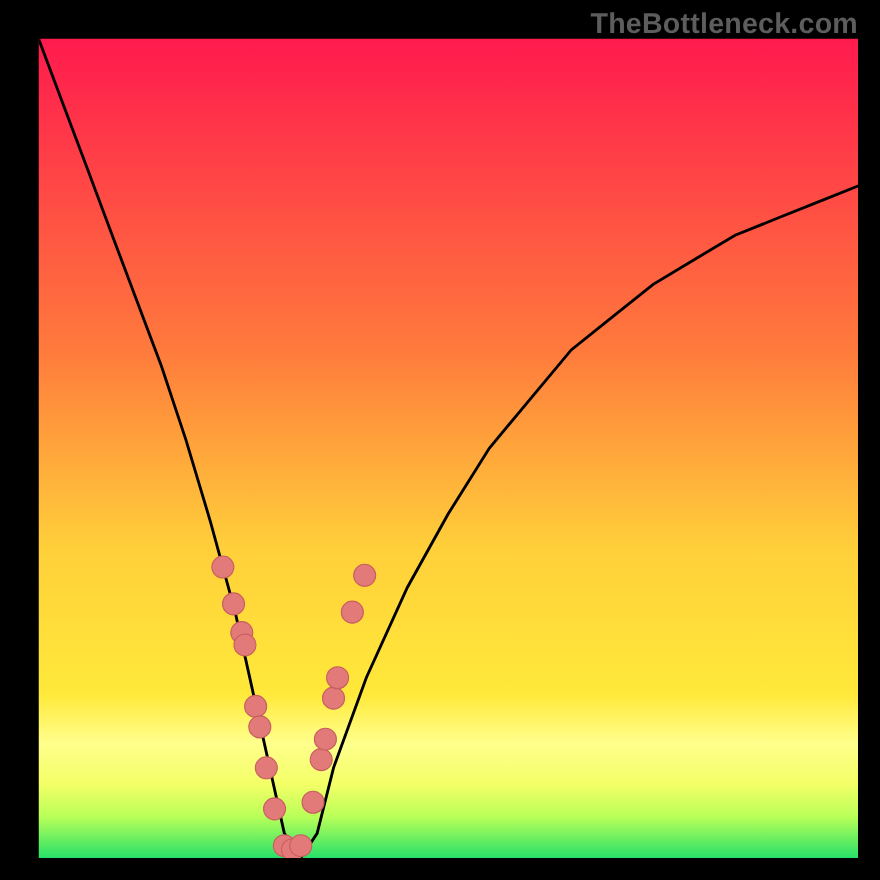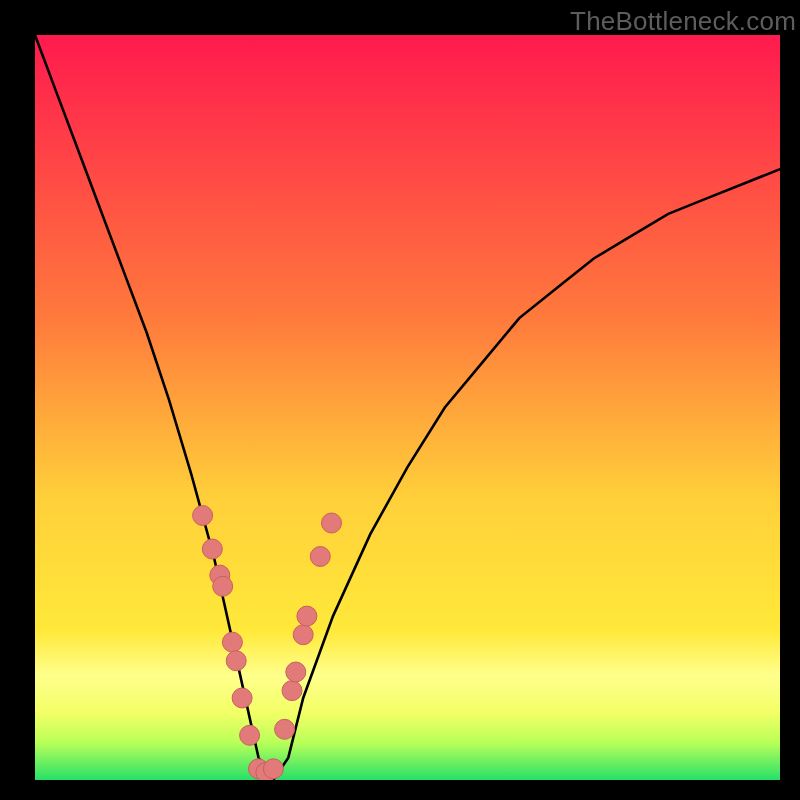--- a/index.html
+++ b/index.html
@@ -22,24 +22,24 @@
   .plot-area {
     position: absolute;
     left: 35px;
     top: 35px;
     width: 745px;
     height: 745px;
   }
   .watermark {
     position: absolute;
     top: 6px;
-    right: 4px;
+    right: 20px;
     color: #5d5d5d;
     font-size: 26px;
-    font-weight: 400;
+    font-weight: 700;
     letter-spacing: 0.2px;
     font-family: Arial, Helvetica, sans-serif;
   }
   svg {
     display: block;
   }
 </style>
 </head>
 <body>
 

